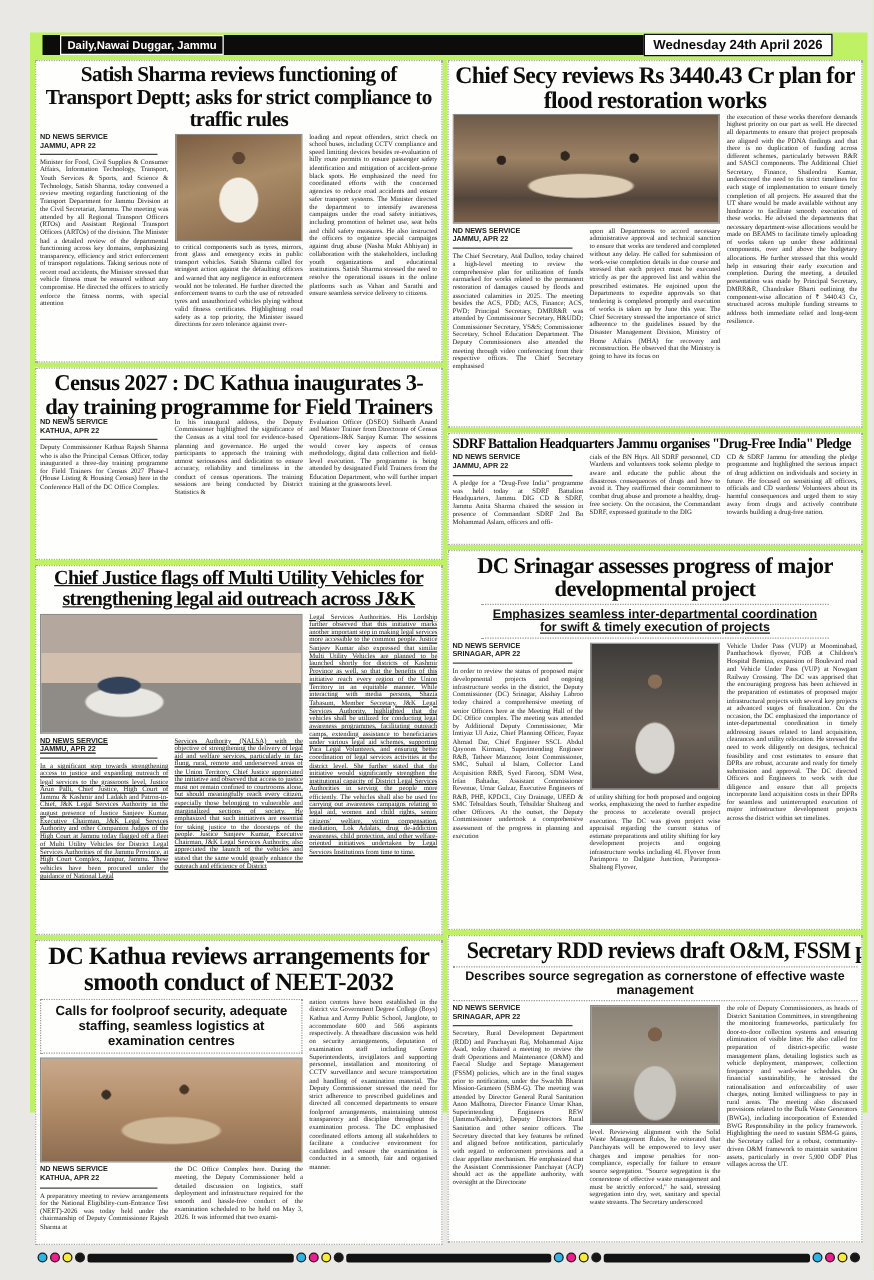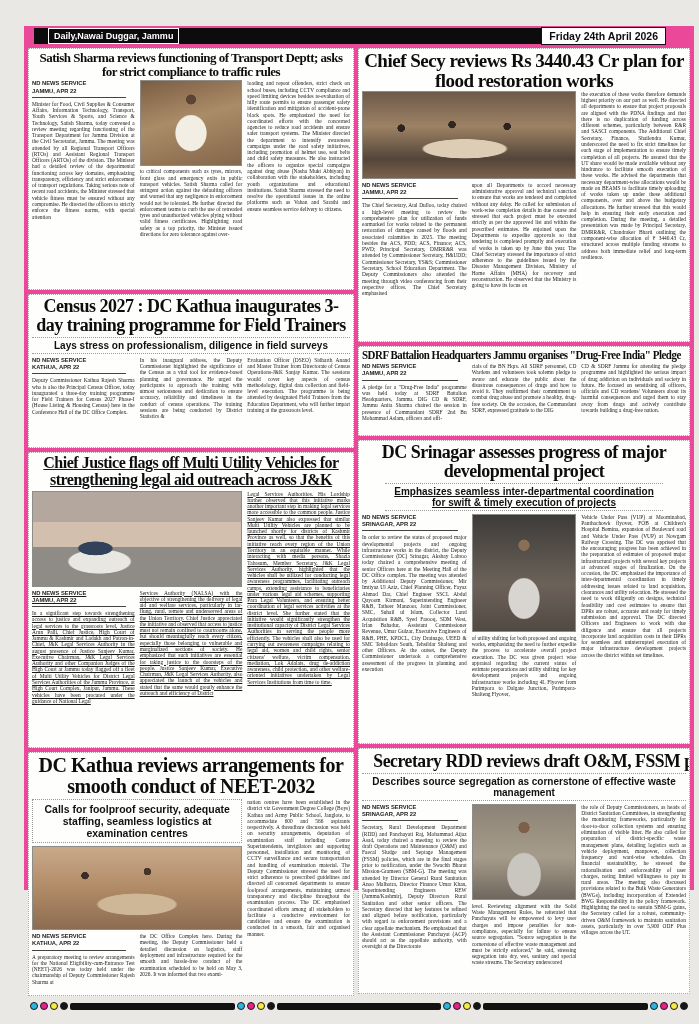--- a/index.html
+++ b/index.html
@@ -1,33 +1,33 @@
 <!DOCTYPE html>
 <html><head>
 <meta charset="utf-8">
 <title>Daily Nawai Duggar - Page 06</title>
 <style>
   * { margin:0; padding:0; box-sizing:border-box; }
   html,body { width:699px; height:1024px; }
   body { background:#e9e8e5; font-family:"Liberation Serif", serif; color:#1a1a1a; position:relative; overflow:hidden; }
-  .page { position:absolute; left:24px; top:26px; width:670px; height:864px; background:#ec4899; }
+  .page { position:absolute; left:24px; top:26px; width:670px; height:864px; background:#bef264; }
 
   
   .mast { position:absolute; left:10px; top:2px; width:632px; height:16px; background:#0c0c0c; display:flex; align-items:center; }
   .mast-name { margin-left:14px; border:1px solid #fff; padding:0 5px; color:#fff; font:bold 9px/14px "Liberation Sans", sans-serif; white-space:nowrap; }
   .mast-page { position:absolute; left:0; right:0; text-align:center; color:#fff; font:bold 9px "Liberation Sans", sans-serif; }
   .mast-date { position:absolute; right:0; top:-1px; height:18px; background:#fff; border:1px solid #111; color:#0c0c0c; font:bold 10.5px/16px "Liberation Sans", sans-serif; padding:0 7px; white-space:nowrap; }
 
   
   .colL { position:absolute; left:4px;  top:22px; width:326px; }
   .colR { position:absolute; left:334px; top:22px; width:332px; }
   .art { border:1px dotted #a9a9a4; background:#fefefd; padding:2px 3px; margin-bottom:4px; overflow:hidden; position:relative; }
 
   .hl { font-family:"Liberation Serif", serif; font-weight:bold; text-align:center; color:#0d0d0d; letter-spacing:-0.5px; line-height:1.05; }
-  .hl17 { font-size:13px; }  .hl19 { font-size:19px; }  .hl18 { font-size:18px; }
+  .hl17 { font-size:17px; }  .hl19 { font-size:19px; }  .hl18 { font-size:18px; }
   .hl16 { font-size:16px; }  .hl21 { font-size:20px; }
   .one  { white-space:nowrap; transform:scaleX(.93); transform-origin:center; }
   .hl11 { font-size:11.5px; white-space:nowrap; transform:scaleX(.95); transform-origin:left center; text-align:left; }
 
   .kick { font:bold 10px/1.1 "Liberation Sans", sans-serif; text-align:center; border-top:1px dotted #999; border-bottom:1px dotted #999; padding:2px 2px; margin:2px 0 3px; color:#111; }
   .kickbox { font:bold 10.5px/1.15 "Liberation Sans", sans-serif; text-align:center; border:1px dotted #999; padding:3px 2px; color:#111; }
 
   .byline { font:bold 5.8px/1.25 "Liberation Sans", sans-serif; color:#222; border-bottom:1px solid #444; padding-bottom:2px; margin-bottom:3px; width:92%; }
   .byline span { display:block; }
 
@@ -71,21 +71,21 @@
   .d-c{background:#2fb3e3;} .d-m{background:#ec1e8c;} .d-y{background:#f7eb3e;} .d-k{background:#161616;}
   .bar { flex:1; height:7px; background:#121212; border-radius:2px; }
 </style>
 </head>
 <body>
 
 <div class="page">
 
   <div class="mast">
     <span class="mast-name">Daily,Nawai Duggar, Jammu</span>
-    <span class="mast-date">Friday 24th April 2026</span>
+    <span class="mast-date">Wednesday 24th April 2026</span>
   </div>
 
   <div class="colL">
 
     <article class="art" style="height:242px;">
       <h1 class="hl hl17">Satish Sharma reviews functioning of Transport Deptt; asks for strict compliance to traffic rules</h1>
       <div class="g3" style="height:198px; margin-top:2px;">
         <div>
           <div class="byline">
             <span>ND NEWS SERVICE</span>
@@ -98,21 +98,20 @@
           <p class="bt">to critical components such as tyres, mirrors, front glass and emergency exits in public transport vehicles. Satish Sharma called for stringent action against the defaulting officers and warned that any negligence in enforcement would not be tolerated. He further directed the enforcement teams to curb the use of retreaded tyres and unauthorized vehicles plying without valid fitness certificates. Highlighting road safety as a top priority, the Minister issued directions for zero tolerance against over-</p>
         </div>
         <div>
           <p class="bt">loading and repeat offenders, strict check on school buses, including CCTV compliance and speed limiting devices besides re-evaluation of hilly route permits to ensure passenger safety identification and mitigation of accident-prone black spots. He emphasized the need for coordinated efforts with the concerned agencies to reduce road accidents and ensure safer transport systems. The Minister directed the department to intensify awareness campaigns under the road safety initiatives, including promotion of helmet use, seat belts and child safety measures. He also instructed the officers to organize special campaigns against drug abuse (Nasha Mukt Abhiyan) in collaboration with the stakeholders, including youth organizations and educational institutions. Satish Sharma stressed the need to resolve the operational issues in the online platforms such as Vahan and Sarathi and ensure seamless service delivery to citizens.</p>
         </div>
       </div>
     </article>
 
     <article class="art" style="height:154px;">
       <h1 class="hl hl18">Census 2027 : DC Kathua inaugurates 3-day training programme for Field Trainers</h1>
-      <div class="kick">Lays stress on professionalism, diligence in field surveys</div>
       <div class="g3" style="height:94px;">
         <div>
           <div class="byline">
             <span>ND NEWS SERVICE</span>
             <span>KATHUA, APR 22</span>
           </div>
           <p class="bt">Deputy Commissioner Kathua Rajesh Sharma who is also the Principal Census Officer, today inaugurated a three-day training programme for Field Trainers for Census 2027 Phase-I (House Listing &amp; Housing Census) here in the Conference Hall of the DC Office Complex.</p>
         </div>
         <div>
           <p class="bt">In his inaugural address, the Deputy Commissioner highlighted the significance of the Census as a vital tool for evidence-based planning and governance. He urged the participants to approach the training with utmost seriousness and dedication to ensure accuracy, reliability and timeliness in the conduct of census operations. The training sessions are being conducted by District Statistics &amp;</p>

